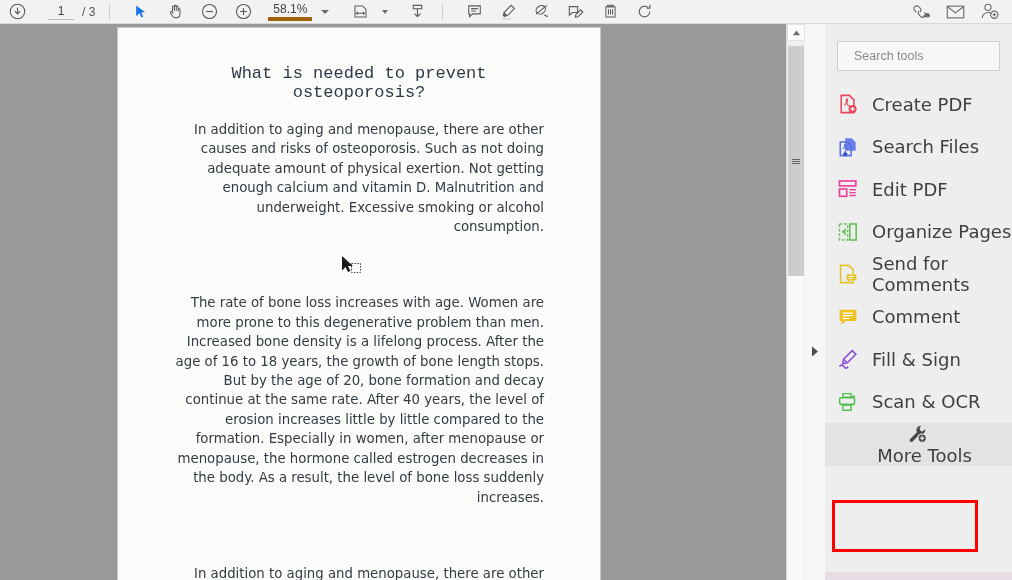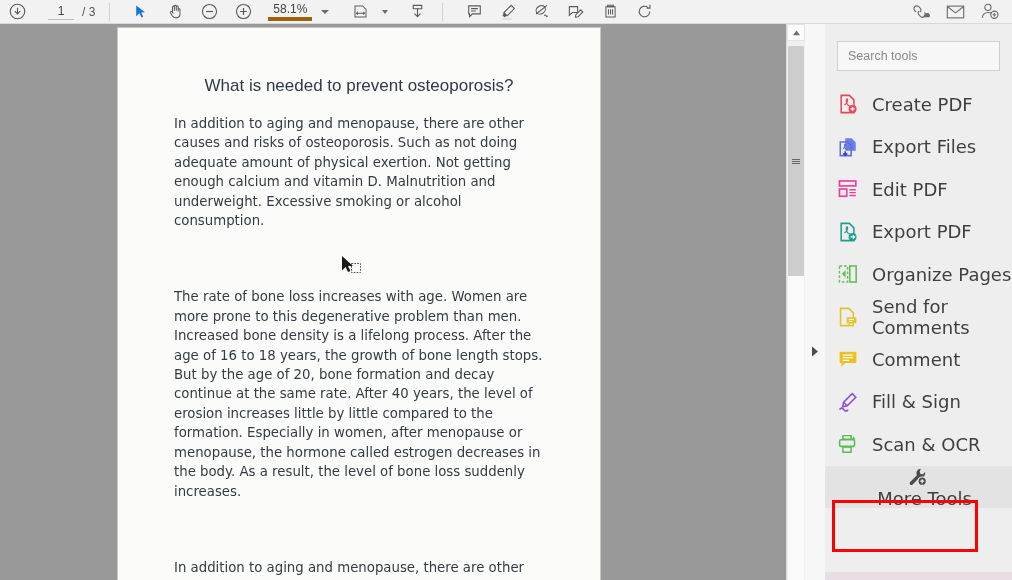--- a/index.html
+++ b/index.html
@@ -45,26 +45,26 @@
     background:#999999;overflow:hidden;
   }
   #page{
     position:absolute;left:118px;top:4px;width:482px;height:560px;
     background:#fbfbfa;
     box-shadow:0 0 0 1px #c6c6c6;
   }
   #page-inner{padding:32px 56px 0 56px;}
   .doc-h1{
     font-size:17px;color:#2e3a46;text-align:center;
-    margin:16px 0 18px 0;font-weight:400;
-    font-family:Liberation Sans, sans-serif;
+    margin:4px 0 18px 0;font-weight:400;
+    font-family:Liberation Mono, monospace;
   }
   .doc-p{
     font-size:13.3px;line-height:19.4px;color:#333c44;
-    margin:0;text-align:left;
+    margin:0;text-align:right;
     font-family:"DejaVu Sans", sans-serif;
   }
   .doc-gap{height:57px;}
   .doc-h2{
     font-size:13.3px;color:#333c44;margin:0 0 13px 0;font-weight:400;
     font-family:"DejaVu Sans", sans-serif;
   }
   
   #cursor{position:absolute;left:341px;top:231px;width:26px;height:24px;}
 
@@ -94,21 +94,21 @@
   #collapse-arrow{position:absolute;left:6px;top:319px;}
 
   
   #tools-panel{
     position:absolute;left:825px;top:24px;width:187px;height:556px;
     background:#eeeeee;
   }
   #search-tools{
     margin:17px 12px 0 12px;height:30px;background:#f7f7f7;
     border:1px solid #cfcfcf;box-sizing:border-box;
-    display:flex;align-items:center;padding-left:10px;
+    display:flex;align-items:center;padding-left:16px;
     font-size:12.5px;color:#8a8a8a;
   }
   .tool-row{
     height:42.5px;display:flex;align-items:center;
     padding-left:12px;box-sizing:border-box;
   }
   .tool-row.highlighted{background:#e3e3e3;flex-direction:column;}
   .tool-ico{
     width:22px;height:22px;flex:0 0 auto;margin-right:13px;
     display:flex;align-items:center;justify-content:center;
@@ -310,45 +310,34 @@
 
     <div class="tool-row">
       <span class="tool-ico">
         <svg width="20" height="20" viewBox="0 0 22 22">
             <path d="M8 1.5h7l4.5 4.5V15H8z" fill="#6b7fe8"></path>
             <path d="M2.5 5.5h8l4 4v11h-12z" fill="none" stroke="#5b6fe0" stroke-width="1.7"></path>
             <path d="M5.5 13c2-1.2 3.2-3.6 2.9-4.8-.5-1.3-1.6.2-1.1 2.1.5 2.2 2 3.7 3.5 3.7" fill="none" stroke="#5b6fe0" stroke-width="1.2"></path>
             <path d="M8 15.6v4.4M5.8 18l2.2 2.2L10.2 18" stroke="#2f49c9" stroke-width="1.7" fill="none"></path>
           </svg>
       </span>
-      <span class="tool-label">Export Files</span>
+      <span class="tool-label">Search Files</span>
     </div>
 
     <div class="tool-row">
       <span class="tool-ico">
         <svg width="20" height="20" viewBox="0 0 22 22">
             <rect x="1.6" y="2.2" width="18" height="5.4" fill="none" stroke="#ec3d9b" stroke-width="1.8"></rect>
             <rect x="1.6" y="11" width="8" height="8" fill="none" stroke="#ec3d9b" stroke-width="1.8"></rect>
             <path d="M12.6 11.8h7M12.6 15h7M12.6 18.2h7" stroke="#ec3d9b" stroke-width="1.6"></path>
           </svg>
       </span>
       <span class="tool-label">Edit PDF</span>
     </div>
 
-    <div class="tool-row">
-      <span class="tool-ico">
-        <svg width="20" height="20" viewBox="0 0 22 22">
-            <path d="M3.5 1.5h9l5 5v14h-14z" fill="none" stroke="#1f9e92" stroke-width="1.7"></path>
-            <path d="M7 12c2.5-1.5 4-4.5 3.6-6-.6-1.6-2 .3-1.4 2.6.7 2.8 2.6 4.6 4.4 4.6" fill="none" stroke="#1f9e92" stroke-width="1.3"></path>
-            <circle cx="16" cy="16.4" r="4.4" fill="#1f9e92"></circle>
-            <path d="M13.9 16.4h4.2M16.4 14.6l1.8 1.8-1.8 1.8" stroke="#fff" stroke-width="1.4" fill="none"></path>
-          </svg>
-      </span>
-      <span class="tool-label">Export PDF</span>
-    </div>
 
     <div class="tool-row">
       <span class="tool-ico">
         <svg width="20" height="20" viewBox="0 0 22 22">
             <rect x="1.6" y="2.2" width="9" height="17.6" fill="none" stroke="#68c05a" stroke-width="1.6" stroke-dasharray="3 2"></rect>
             <rect x="13" y="2.2" width="7" height="17.6" fill="none" stroke="#68c05a" stroke-width="1.8"></rect>
             <path d="M8.4 6.6L4.2 10.8l4.2 4.2" fill="#68c05a"></path>
           </svg>
       </span>
       <span class="tool-label">Organize Pages</span>

